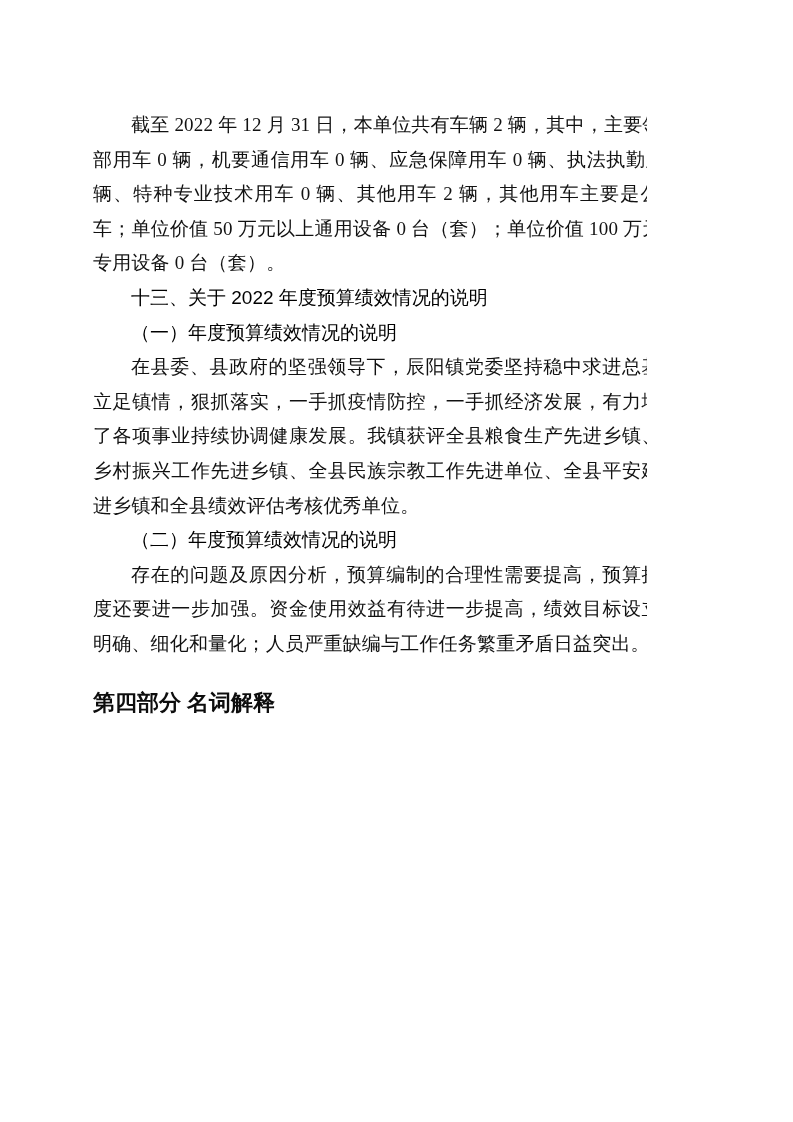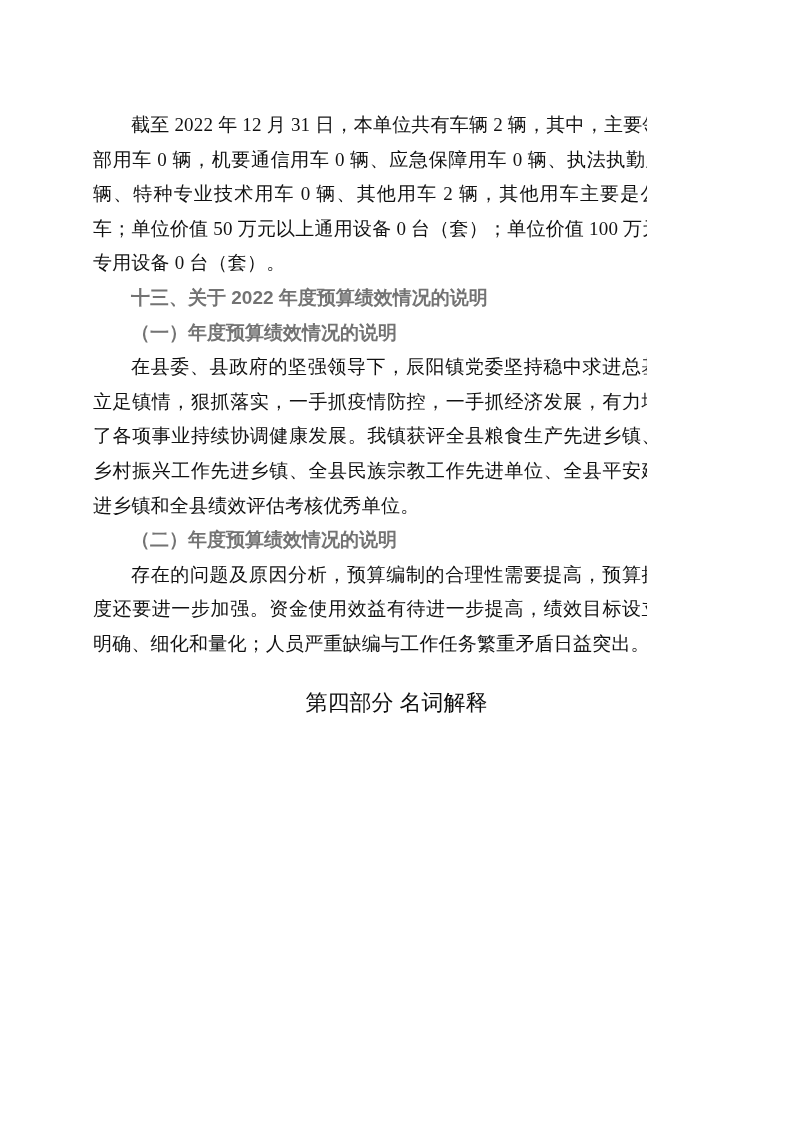--- a/index.html
+++ b/index.html
@@ -27,33 +27,33 @@
     font-size: 19px;
     line-height: 34.6px;
     text-align: justify;
     text-justify: inter-ideograph;
     text-indent: 2em;
     letter-spacing: 0.2px;
   }
   .heading-1, .heading-2 {
     margin: 0;
     font-family: "Liberation Sans", "DejaVu Sans", sans-serif;
-    font-weight: bold;
+    font-weight: normal;
     font-size: 19px;
     line-height: 34.6px;
     text-indent: 2em;
-    color: #737373;
+    color: #000000;
   }
   .part-title {
     margin: 21px 0 5px 0;
     font-family: "Liberation Sans", "DejaVu Sans", sans-serif;
-    font-weight: normal;
+    font-weight: bold;
     font-size: 22px;
     line-height: 40px;
-    text-align: center;
+    text-align: left;
     text-indent: 0;
     color: #0d0d0d;
   }
 </style>
 </head>
 <body>
 
 <div class="page">
   <div class="content">
     <p class="body-para">截至 2022 年 12 月 31 日，本单位共有车辆 2 辆，其中，主要领导干部用车 0 辆，机要通信用车 0 辆、应急保障用车 0 辆、执法执勤用车 0 辆、特种专业技术用车 0 辆、其他用车 2 辆，其他用车主要是公务用车；单位价值 50 万元以上通用设备 0 台（套）；单位价值 100 万元以上专用设备 0 台（套）。</p>

